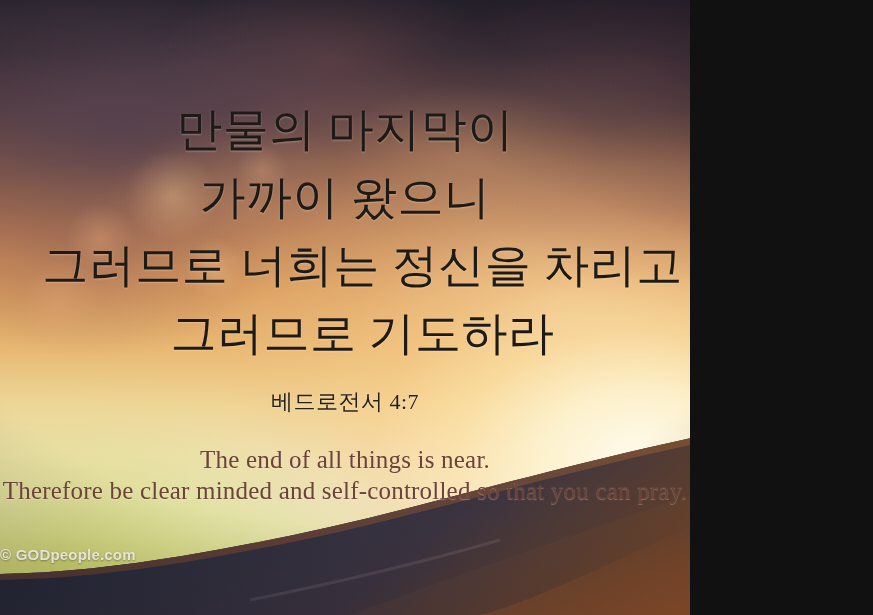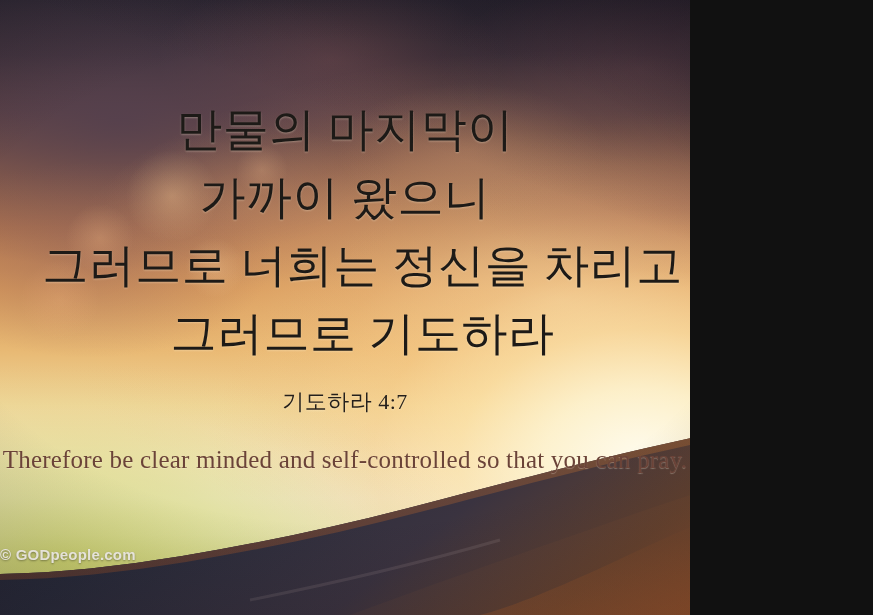--- a/index.html
+++ b/index.html
@@ -236,23 +236,24 @@
 
   <div class="bg-layer bg-vignette"></div>
 
   <div class="verse-block">
     <div class="verse-line">만물의 마지막이</div>
     <div class="verse-line">가까이 왔으니</div>
     <div class="verse-line long">그러므로 너희는 정신을 차리고</div>
     <div class="verse-line long">그러므로 기도하라</div>
   </div>
 
-  <div class="verse-ref">기도하라 4:7</div>
+  <div class="verse-ref">베드로전서 4:7</div>
 
   <div class="english-block">
+    <div class="eng-line">The end of all things is near.</div>
     <div class="eng-line">Therefore be clear minded and self-controlled so that you can pray.</div>
   </div>
 
   <div class="watermark">
     <span class="mark">©</span>
     <span>GODpeople.com</span>
   </div>
 
 </div>
 

